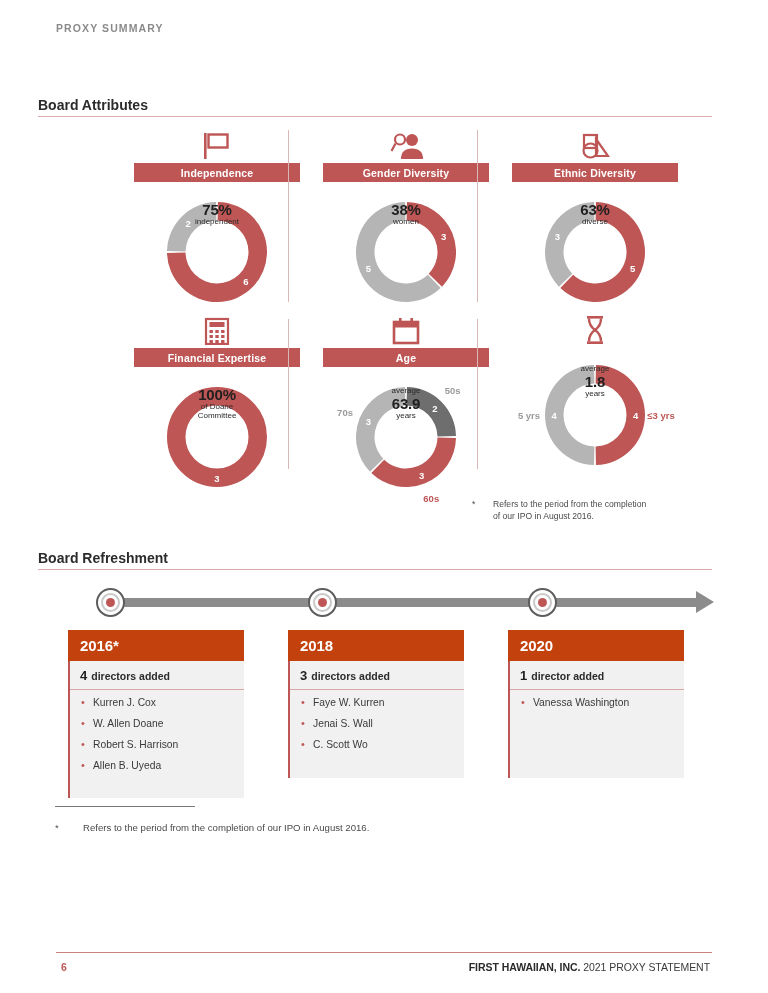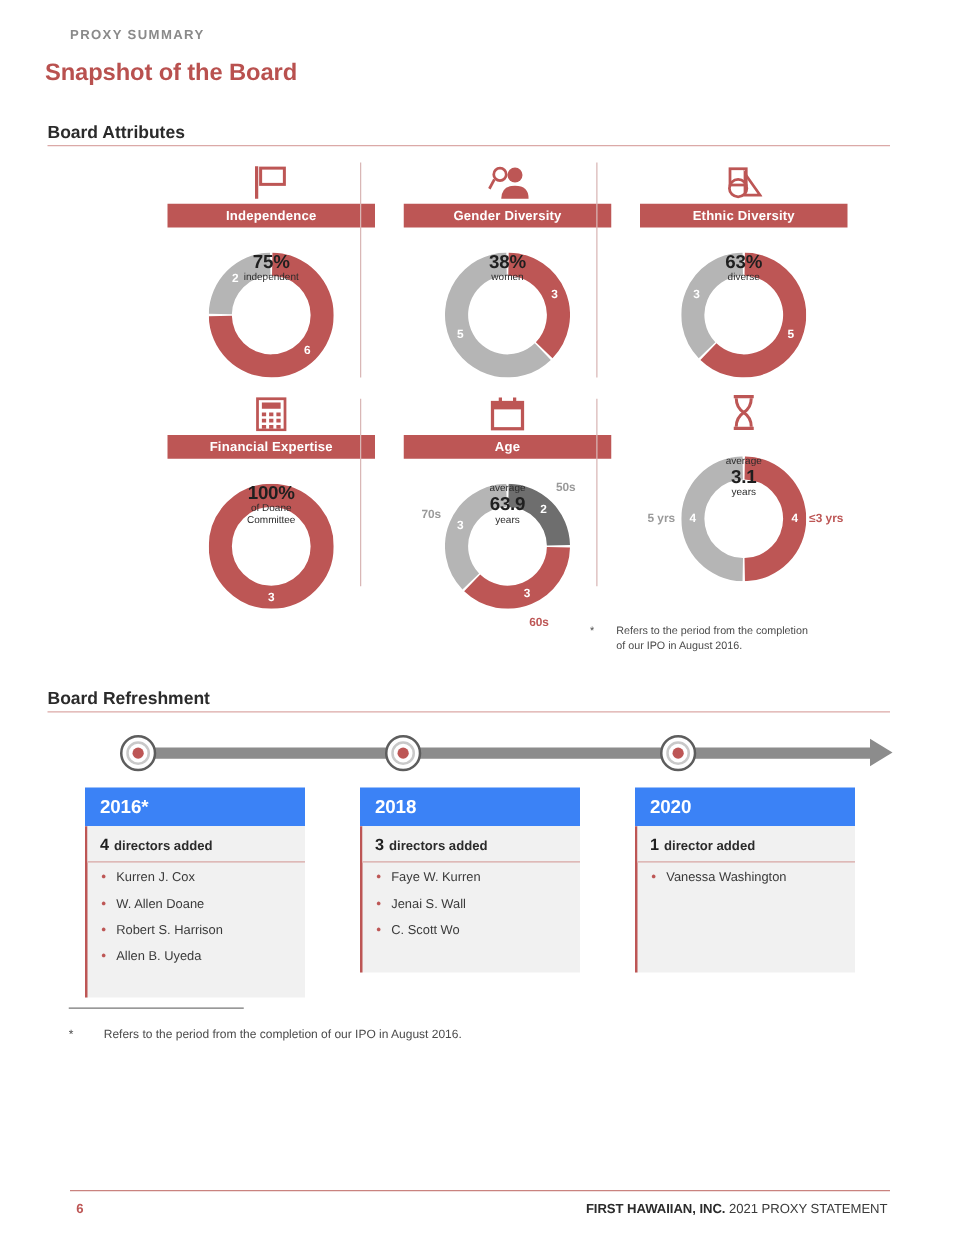--- a/index.html
+++ b/index.html
@@ -121,21 +121,21 @@
   }
   .tl-node .core { width: 9px; height: 9px; border-radius: 50%; background: #bd5655; }
 
   
   .cards { position: absolute; left: 68px; top: 630px; width: 640px; }
   .card { position: absolute; top: 0; width: 176px; }
   .card.k1 { left: 0; }
   .card.k2 { left: 220px; }
   .card.k3 { left: 440px; }
   .card-hd {
-    background: #3b82f6; color: #ffffff; height: 31px;
+    background: #c2410c; color: #ffffff; height: 31px;
     font-size: 15px; font-weight: 700; display: flex; align-items: center;
     padding-left: 12px; letter-spacing: -0.1px;
   }
   .card-body {
     background: #f1f1f1; border-left: 2px solid #bd5655;
     padding: 0 0 18px 0; min-height: 117px;
   }
   .card-count {
     padding: 7px 10px 6px 10px; border-bottom: 1px solid #d8a6a4;
     background: #f1f1f1; font-size: 10.5px; color: #2b2b2b;
@@ -175,21 +175,20 @@
     font-size: 10.5px; color: #3a3a3a; letter-spacing: -0.05px;
   }
   .footer-right b { font-weight: 700; color: #2b2b2b; }
 </style>
 </head>
 <body>
 
 <div class="page">
 
   <div class="eyebrow">PROXY SUMMARY</div>
-  <div class="page-title">Snapshot of the Board</div>
 
   <div class="section-head" style="top:97px">Board Attributes</div>
   <div class="section-rule" style="top:116px; width:674px"></div>
 
   <div class="attr-grid">
     <div class="attr-row" id="row1">
         <div class="attr-cell c1">
         <div class="attr-icon">
             <svg width="30" height="28" viewBox="0 0 30 28">
               <rect x="2" y="1" width="2.6" height="26" fill="#bd5655"></rect>
@@ -339,21 +338,21 @@
             </svg>
           </div>
         <div class="donut-wrap">
             <div class="donut">
       <svg width="100" height="100" viewBox="0 0 100 100">
                 <path d="M50.95987211998448 0.009214393917787334 A50 50 0 0 1 50.95987211998448 99.99078560608221 L50.604719435590226 81.4941949318318 A31.5 31.5 0 0 0 50.604719435590226 18.505805068168208 Z" fill="#bd5655"></path>
                 <path d="M49.040127880015525 99.99078560608221 A50 50 0 0 1 49.040127880015476 0.009214393917787334 L49.39528056440975 18.505805068168208 A31.5 31.5 0 0 0 49.39528056440978 81.4941949318318 Z" fill="#b5b5b5"></path>
               </svg>
       <div class="donut-center">
                 <div class="dc-pre">average</div>
-                <div class="dc-big">3.1</div>
+                <div class="dc-big">1.8</div>
                 <div class="dc-sub">years</div>
               </div>
       <div class="seg-label on-red" style="left:90.75px; top:50px">4</div>
               <div class="out-label red" style="left:116px; top:50px">≤3 yrs</div>
               <div class="seg-label on-gray" style="left:9.25px; top:50.00000000000001px">4</div>
               <div class="out-label gray" style="left:-16px; top:50.00000000000001px">5 yrs</div>
     </div>
           </div>
       </div>
         <div class="vdiv" style="left:164px; top:8px; height:150px"></div>

